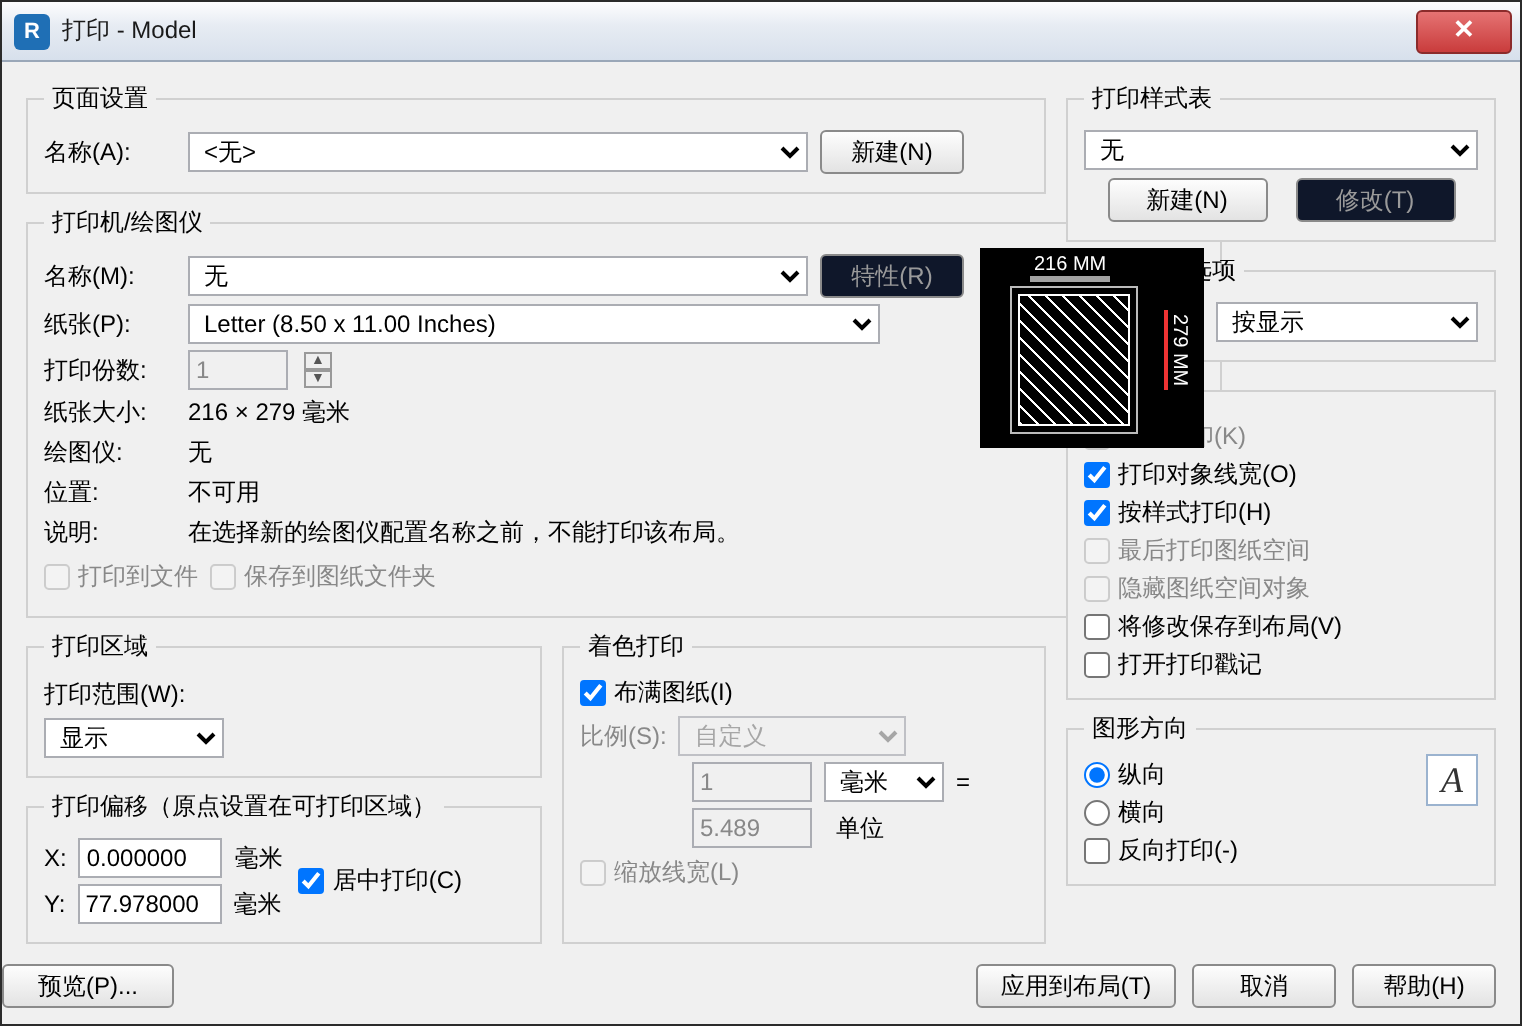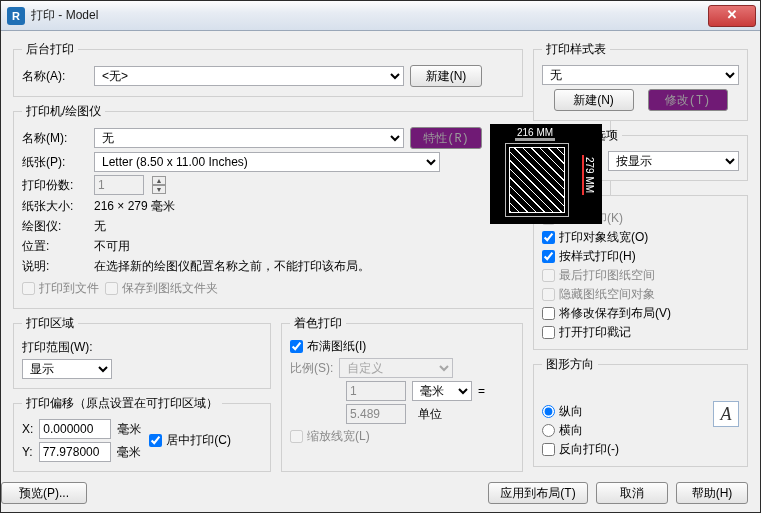--- a/index.html
+++ b/index.html
@@ -12,21 +12,21 @@
   .closebtn { width: 48px; height: 22px; background: linear-gradient(#e57373,#c93c3c); border:1px solid #8b2b2b; border-radius:3px; color:#fff; text-align:center; line-height:18px; margin-right:4px; font-weight:bold; font-size:13px; cursor:pointer;}
   .body { position:absolute; top:30px; left:0; right:0; bottom:0; padding:10px 12px 8px 12px; }
   fieldset { border:1px solid #d0d0d0; margin:0 0 6px 0; padding:4px 8px 6px 8px; background:#f0f0f0; }
   fieldset > legend { padding:0 4px; color:#000; }
   .row { display:flex; align-items:center; margin:3px 0; gap:6px; }
   .lbl { color:#000; white-space:nowrap; }
   .lbl-dis { color:#888; }
   select, input[type=text] { border:1px solid #abadb3; background:#fff; height:20px; padding:1px 3px; font-size:12px;}
   select:disabled, input:disabled { background:#f0f0f0; color:#888;}
   .btn { border:1px solid #8a8a8a; background:linear-gradient(#fdfdfd,#e3e3e3); height:22px; padding:0 10px; cursor:pointer; border-radius:3px;}
-  .btn:disabled { color:#9a9a9a; background:#701a75; cursor:default;font-family:Liberation Mono, monospace;}
+  .btn:disabled { color:#9a9a9a; background:#0f172a; cursor:default;}
   .cols { display:flex; gap:10px; }
   .leftcol { width:510px; }
   .rightcol { flex:1; }
   .chk { display:flex; align-items:center; gap:4px; margin:2px 0;}
   input[type=checkbox],input[type=radio]{ margin:0; width:13px; height:13px;}
   .preview { width:112px; height:100px; background:#000; position:relative; border:1px solid #000;}
   .preview .sheet { position:absolute; left:14px; top:18px; width:64px; height:74px; background:#000; border:1px solid #bbb;}
   .preview .hatch { position:absolute; left:18px; top:22px; width:56px; height:66px; background:repeating-linear-gradient(45deg,#fff 0 1px, transparent 1px 6px); border:1px solid #fff;}
   .preview .wlab { position:absolute; top:2px; left:24px; color:#fff; font-size:10px; border-bottom:3px solid #a3a3a3; padding:0 2px;}
   .preview .hlab { position:absolute; top:30px; right:6px; color:#fff; font-size:10px; writing-mode:vertical-rl; border-left:2px solid #e33; padding:2px 0;}
@@ -46,21 +46,21 @@
     <span class="spacer"></span>
     <div class="closebtn">✕</div>
   </div>
 
   <div class="body">
     <div class="cols">
 
       <div class="leftcol">
 
         <fieldset>
-          <legend>后台打印</legend>
+          <legend>页面设置</legend>
           <div class="row">
             <span class="lbl" style="width:66px">名称(A):</span>
             <select style="width:310px"><option>&lt;无&gt;</option></select>
             <button class="btn" style="width:72px">新建(N)</button>
           </div>
         </fieldset>
 
         <fieldset>
           <legend>打印机/绘图仪</legend>
           <div style="display:flex; gap:8px;">
@@ -226,21 +226,21 @@
               <span>将修改保存到布局(V)</span>
             </label>
           <label class="chk">
               <input type="checkbox" style="">
               <span>打开打印戳记</span>
             </label>
         </fieldset>
 
         <fieldset>
           <legend>图形方向</legend>
-          <div style="display:flex;margin-top:24px;">
+          <div style="display:flex;">
             <div style="flex:1">
               <label class="chk">
                   <input type="radio" name="ori" checked="" style="">
                   <span>纵向</span>
                 </label>
               <label class="chk">
                   <input type="radio" name="ori" style="">
                   <span>横向</span>
                 </label>
               <label class="chk">

